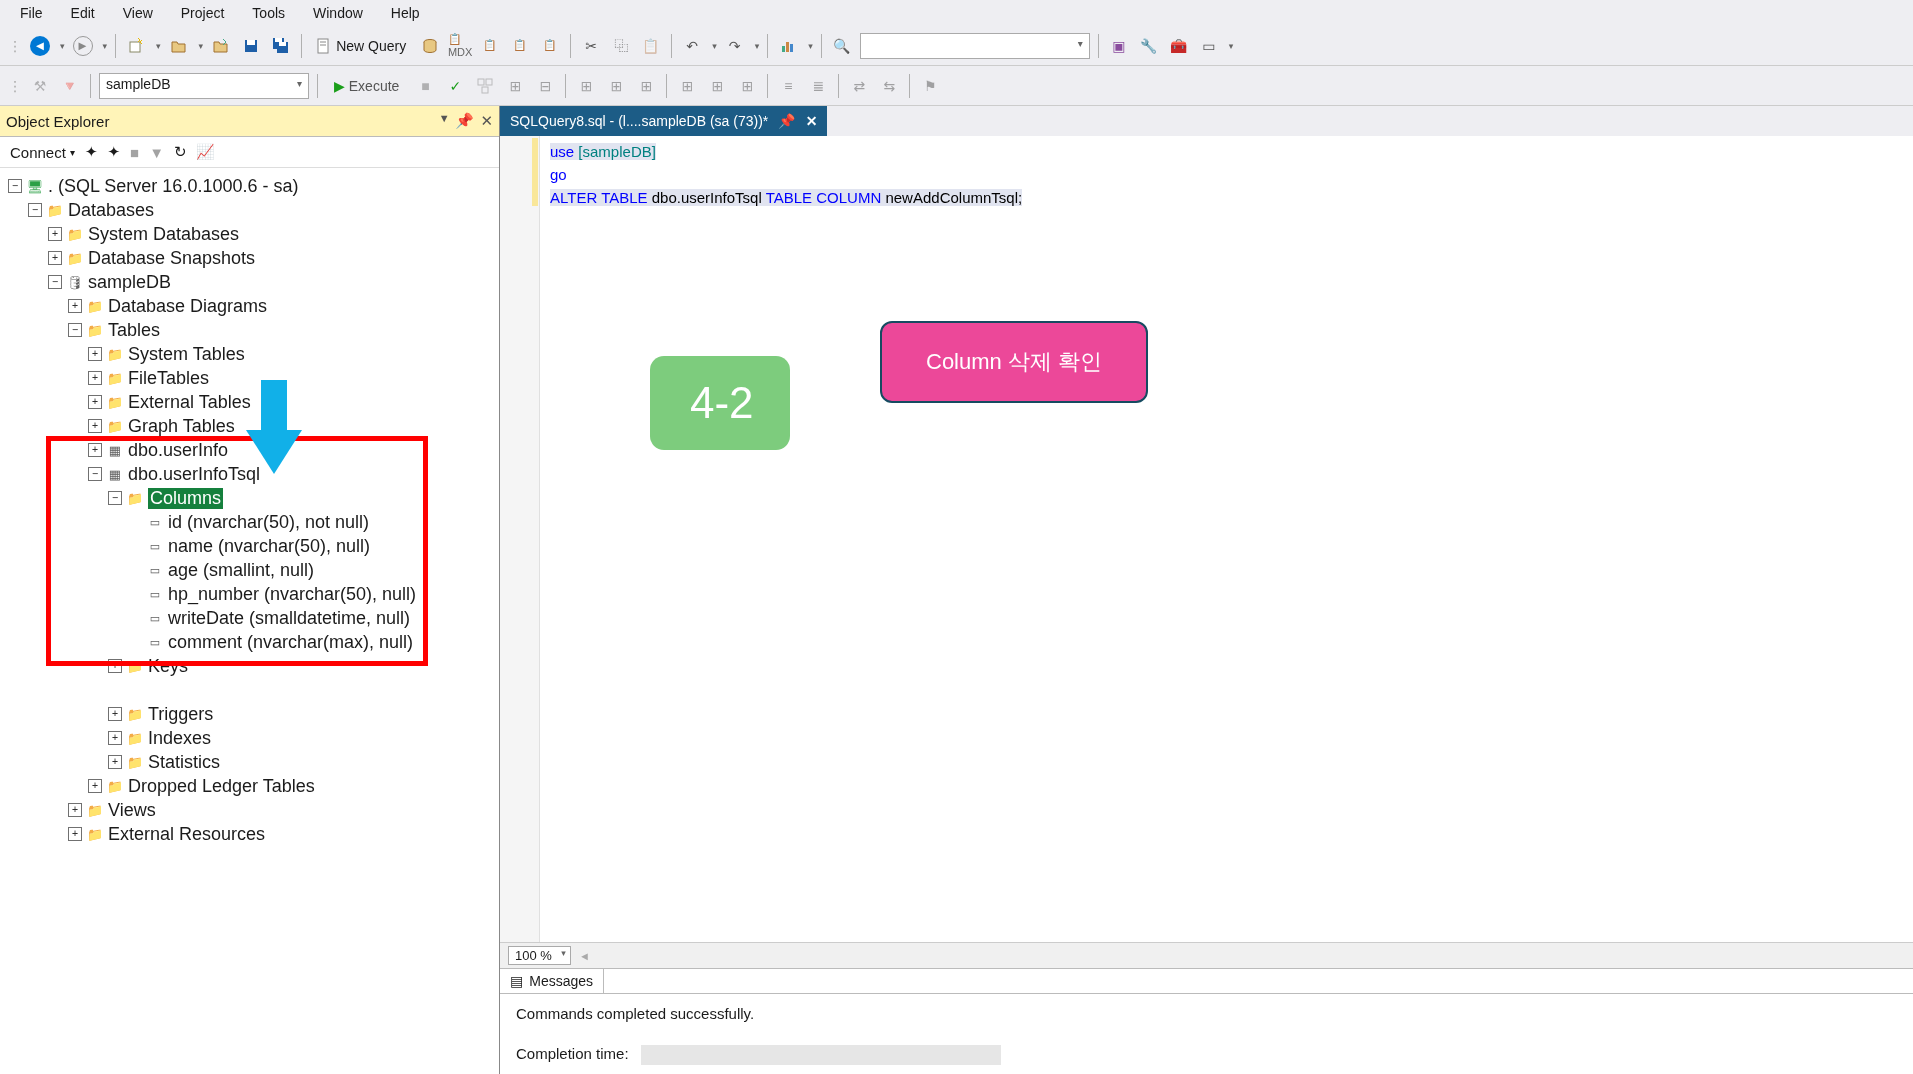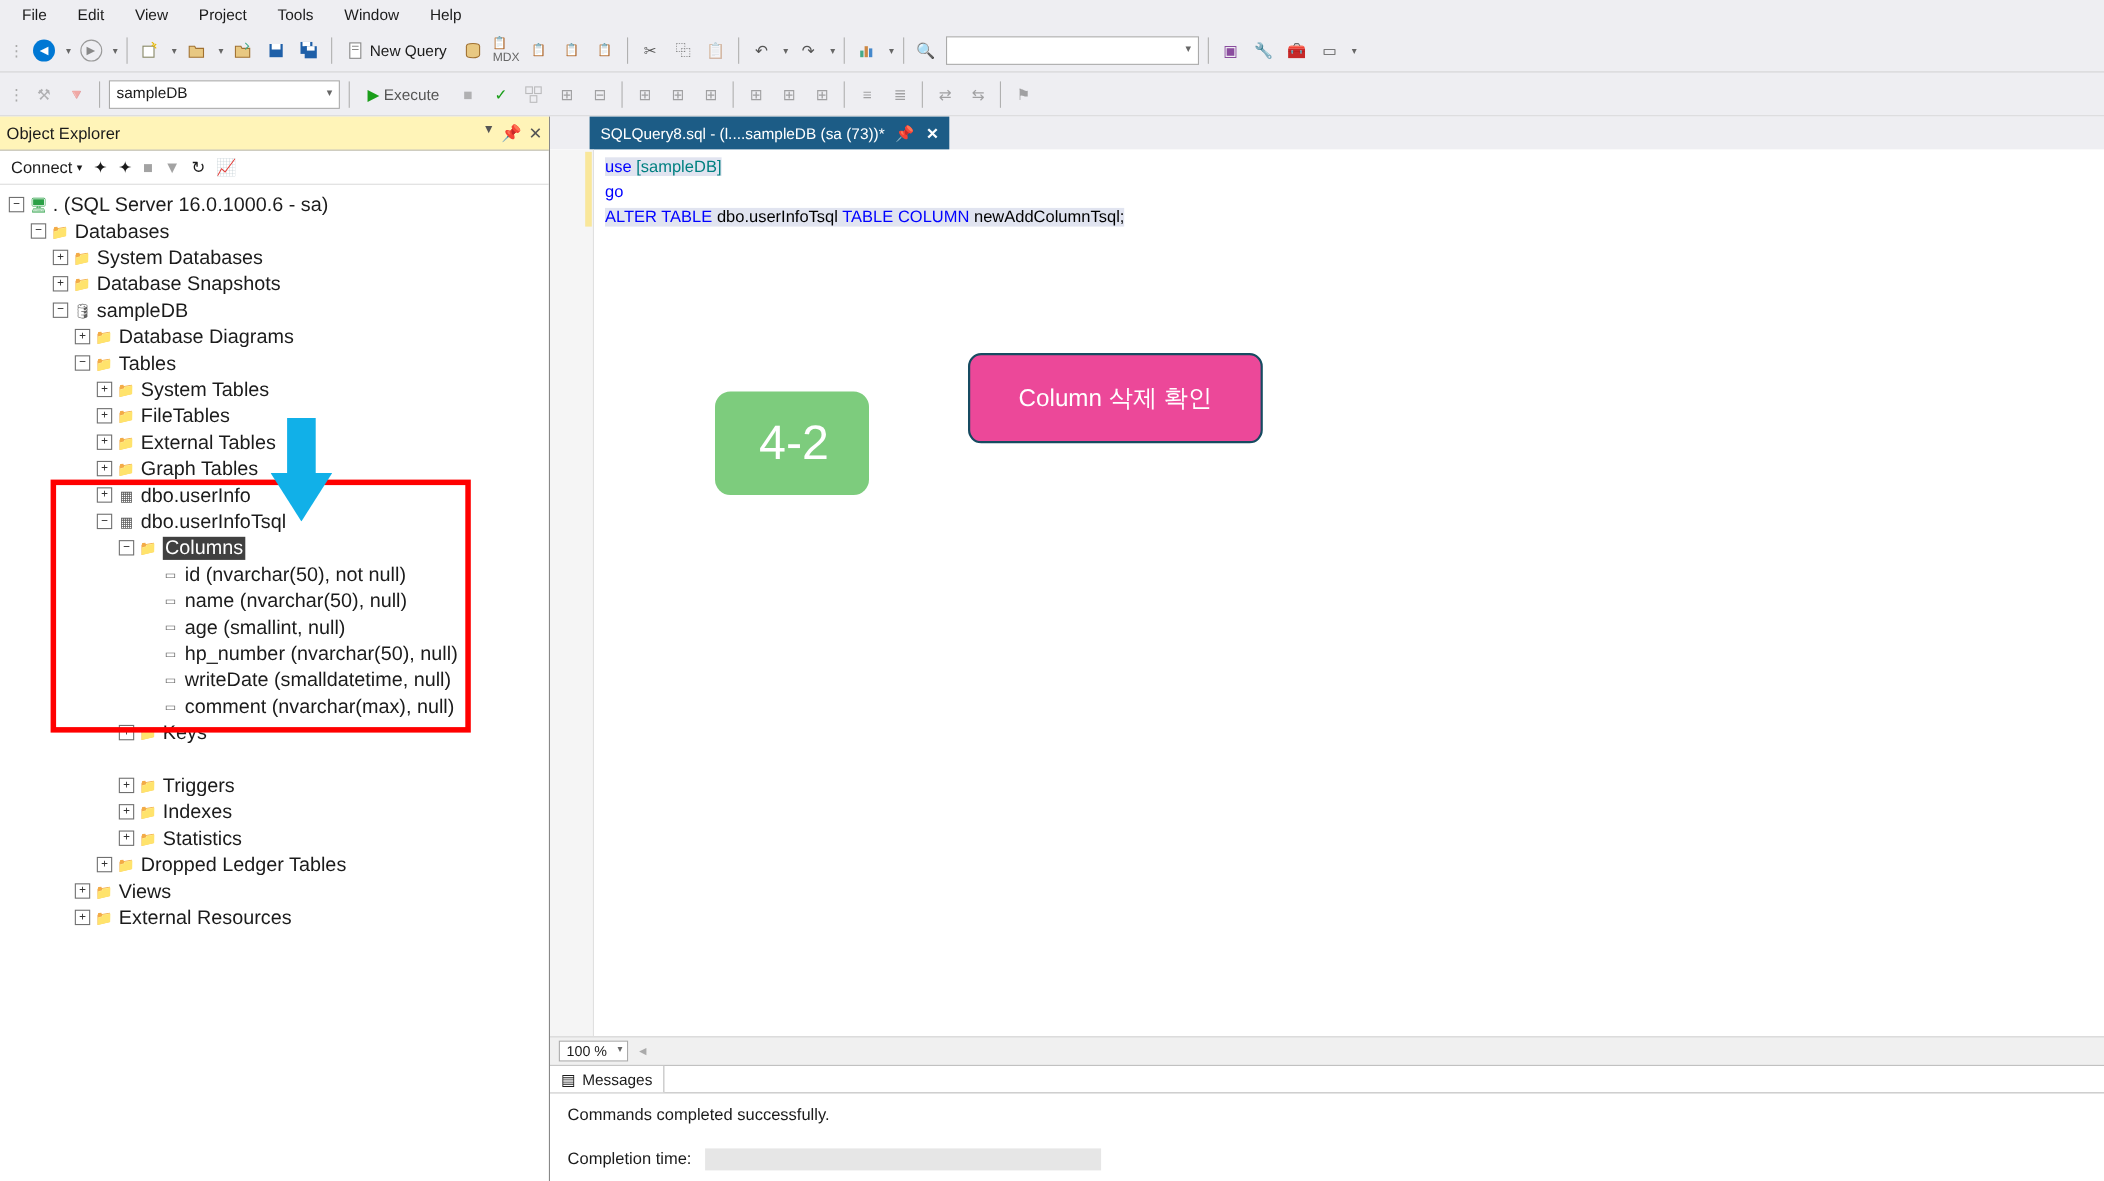--- a/index.html
+++ b/index.html
@@ -36,35 +36,35 @@
     .tree-node { display: flex; align-items: center; height: 24px; white-space: nowrap; cursor: pointer; }
     .tree-expand { width: 14px; height: 14px; border: 1px solid #707070; display: flex; align-items: center; justify-content: center; font-size: 10px; margin-right: 4px; background: white; color: #333; line-height: 1; font-family: monospace; }
     .tree-noexpand { width: 14px; height: 14px; margin-right: 4px; }
     .tree-icon { width: 18px; height: 18px; display: inline-flex; align-items: center; justify-content: center; margin-right: 4px; font-size: 13px; }
     .folder-icon { color: #d9a86a; }
     .db-icon { color: #606060; }
     .table-icon { color: #606060; }
     .col-icon { color: #606060; font-size: 11px; }
     .server-icon { color: #2ba046; }
     .tree-label { font-size: 18px; }
-    .tree-selected { background: #404040; color: white; padding: 0 2px; }
+    .tree-selected { background: #15803d; color: white; padding: 0 2px; }
     
     .indent-0 { padding-left: 4px; }
     .indent-1 { padding-left: 24px; }
     .indent-2 { padding-left: 44px; }
     .indent-3 { padding-left: 64px; }
     .indent-4 { padding-left: 84px; }
     .indent-5 { padding-left: 104px; }
     .indent-6 { padding-left: 124px; }
     
     .red-box { position: absolute; border: 5px solid #ff0000; pointer-events: none; z-index: 5; }
     .blue-arrow { position: absolute; z-index: 6; }
     
     .editor-area { flex: 1; display: flex; flex-direction: column; background: white; }
-    .tabs { background: #eeeef2; display: flex; height: 30px; padding-left: 36px; }
+    .tabs { background: #eeeef2; display: flex; height: 30px; }
     .tab { background: #1c5c86; color: white; padding: 4px 10px; display: flex; align-items: center; gap: 10px; font-size: 14px; }
     .tab-pin { cursor: pointer; }
     .tab-close { cursor: pointer; font-weight: bold; }
     
     .code-editor { flex: 1; background: white; position: relative; overflow: hidden; }
     .code-gutter { position: absolute; left: 0; top: 0; width: 40px; height: 100%; background: #f5f5f5; border-right: 1px solid #e0e0e0; }
     .yellow-bar { position: absolute; left: 32px; top: 2px; width: 6px; height: 68px; background: #f9e79a; }
     .code-content { position: absolute; left: 50px; top: 4px; font-family: Consolas, monospace; font-size: 15px; line-height: 23px; }
     .code-line { white-space: pre; }
     .kw-blue { color: #0000ff; }

